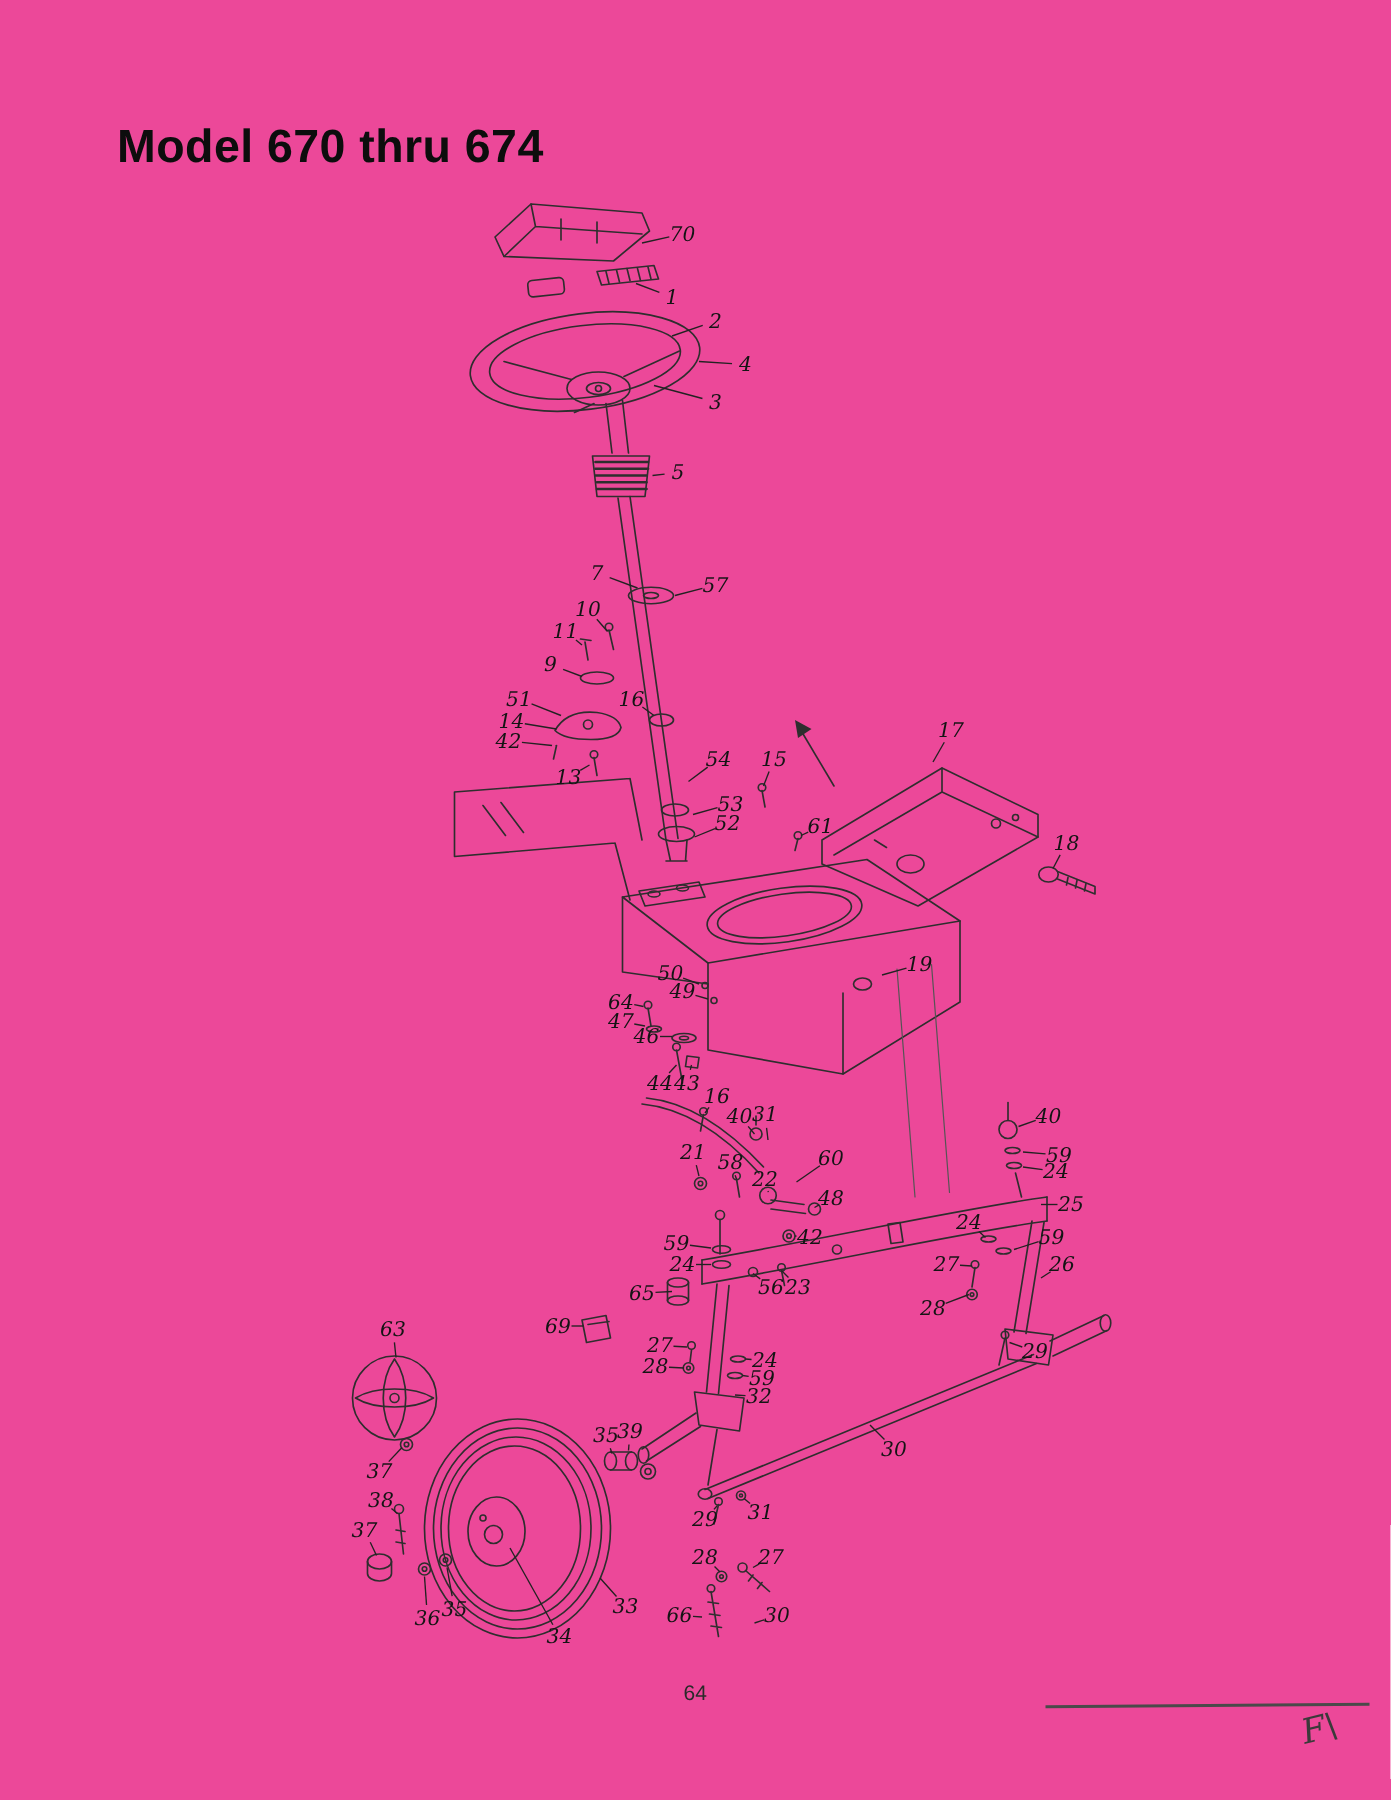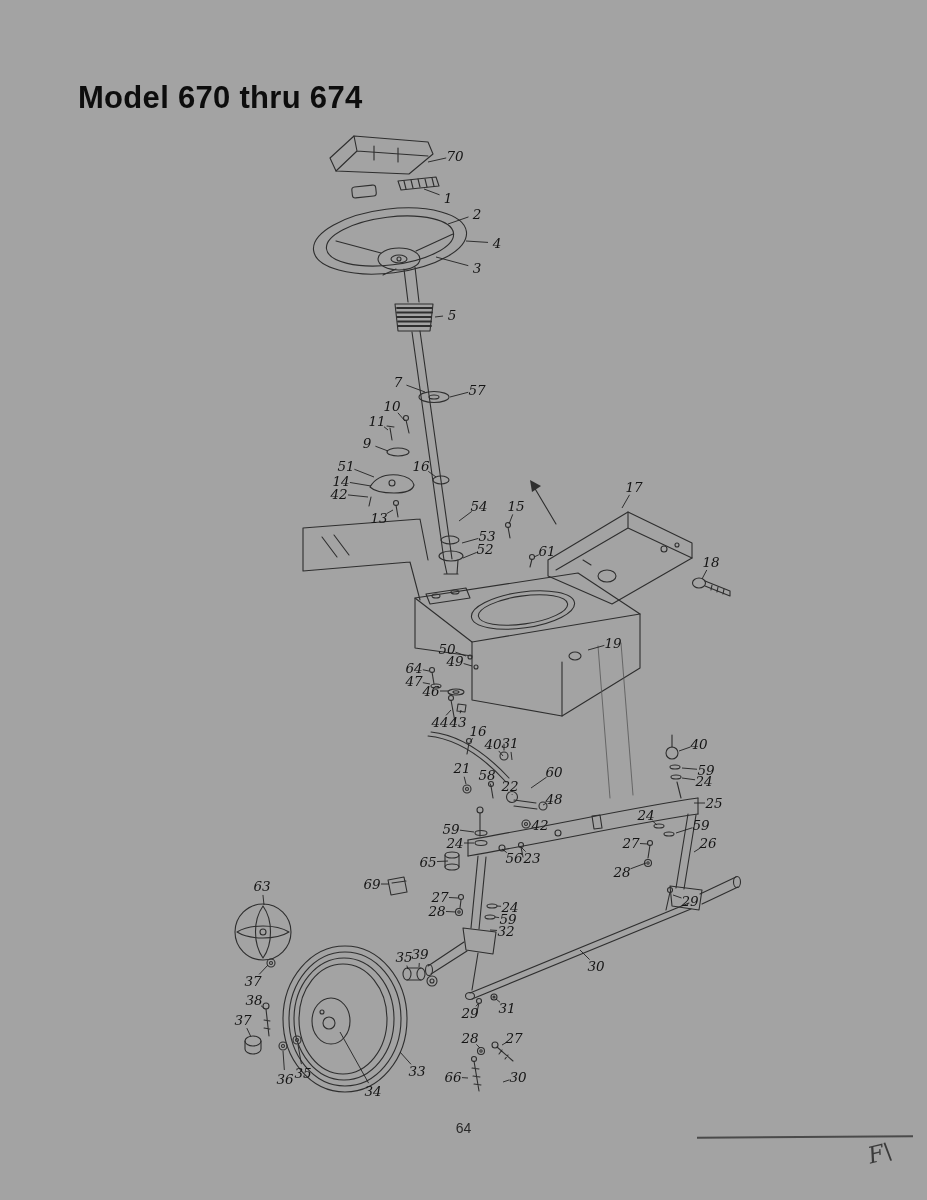--- a/index.html
+++ b/index.html
@@ -1,19 +1,19 @@
 <!DOCTYPE html>
 <html><head>
 <meta charset="utf-8">
 <style>
   html,body{margin:0;padding:0;background:#ffffff;}
   .page{
     position:relative;
     width:927px;height:1200px;
-    background:#a3a3a3;
+    background:#ec4899;
     overflow:hidden;
     font-family:"Liberation Sans",sans-serif;
   }
   .title{
     position:absolute;left:78px;top:80px;margin:0;
     font-size:31px;font-weight:bold;color:#0d0d0d;
     letter-spacing:0.3px;
     font-family:"Liberation Sans",sans-serif;
   }
   .page-number{

